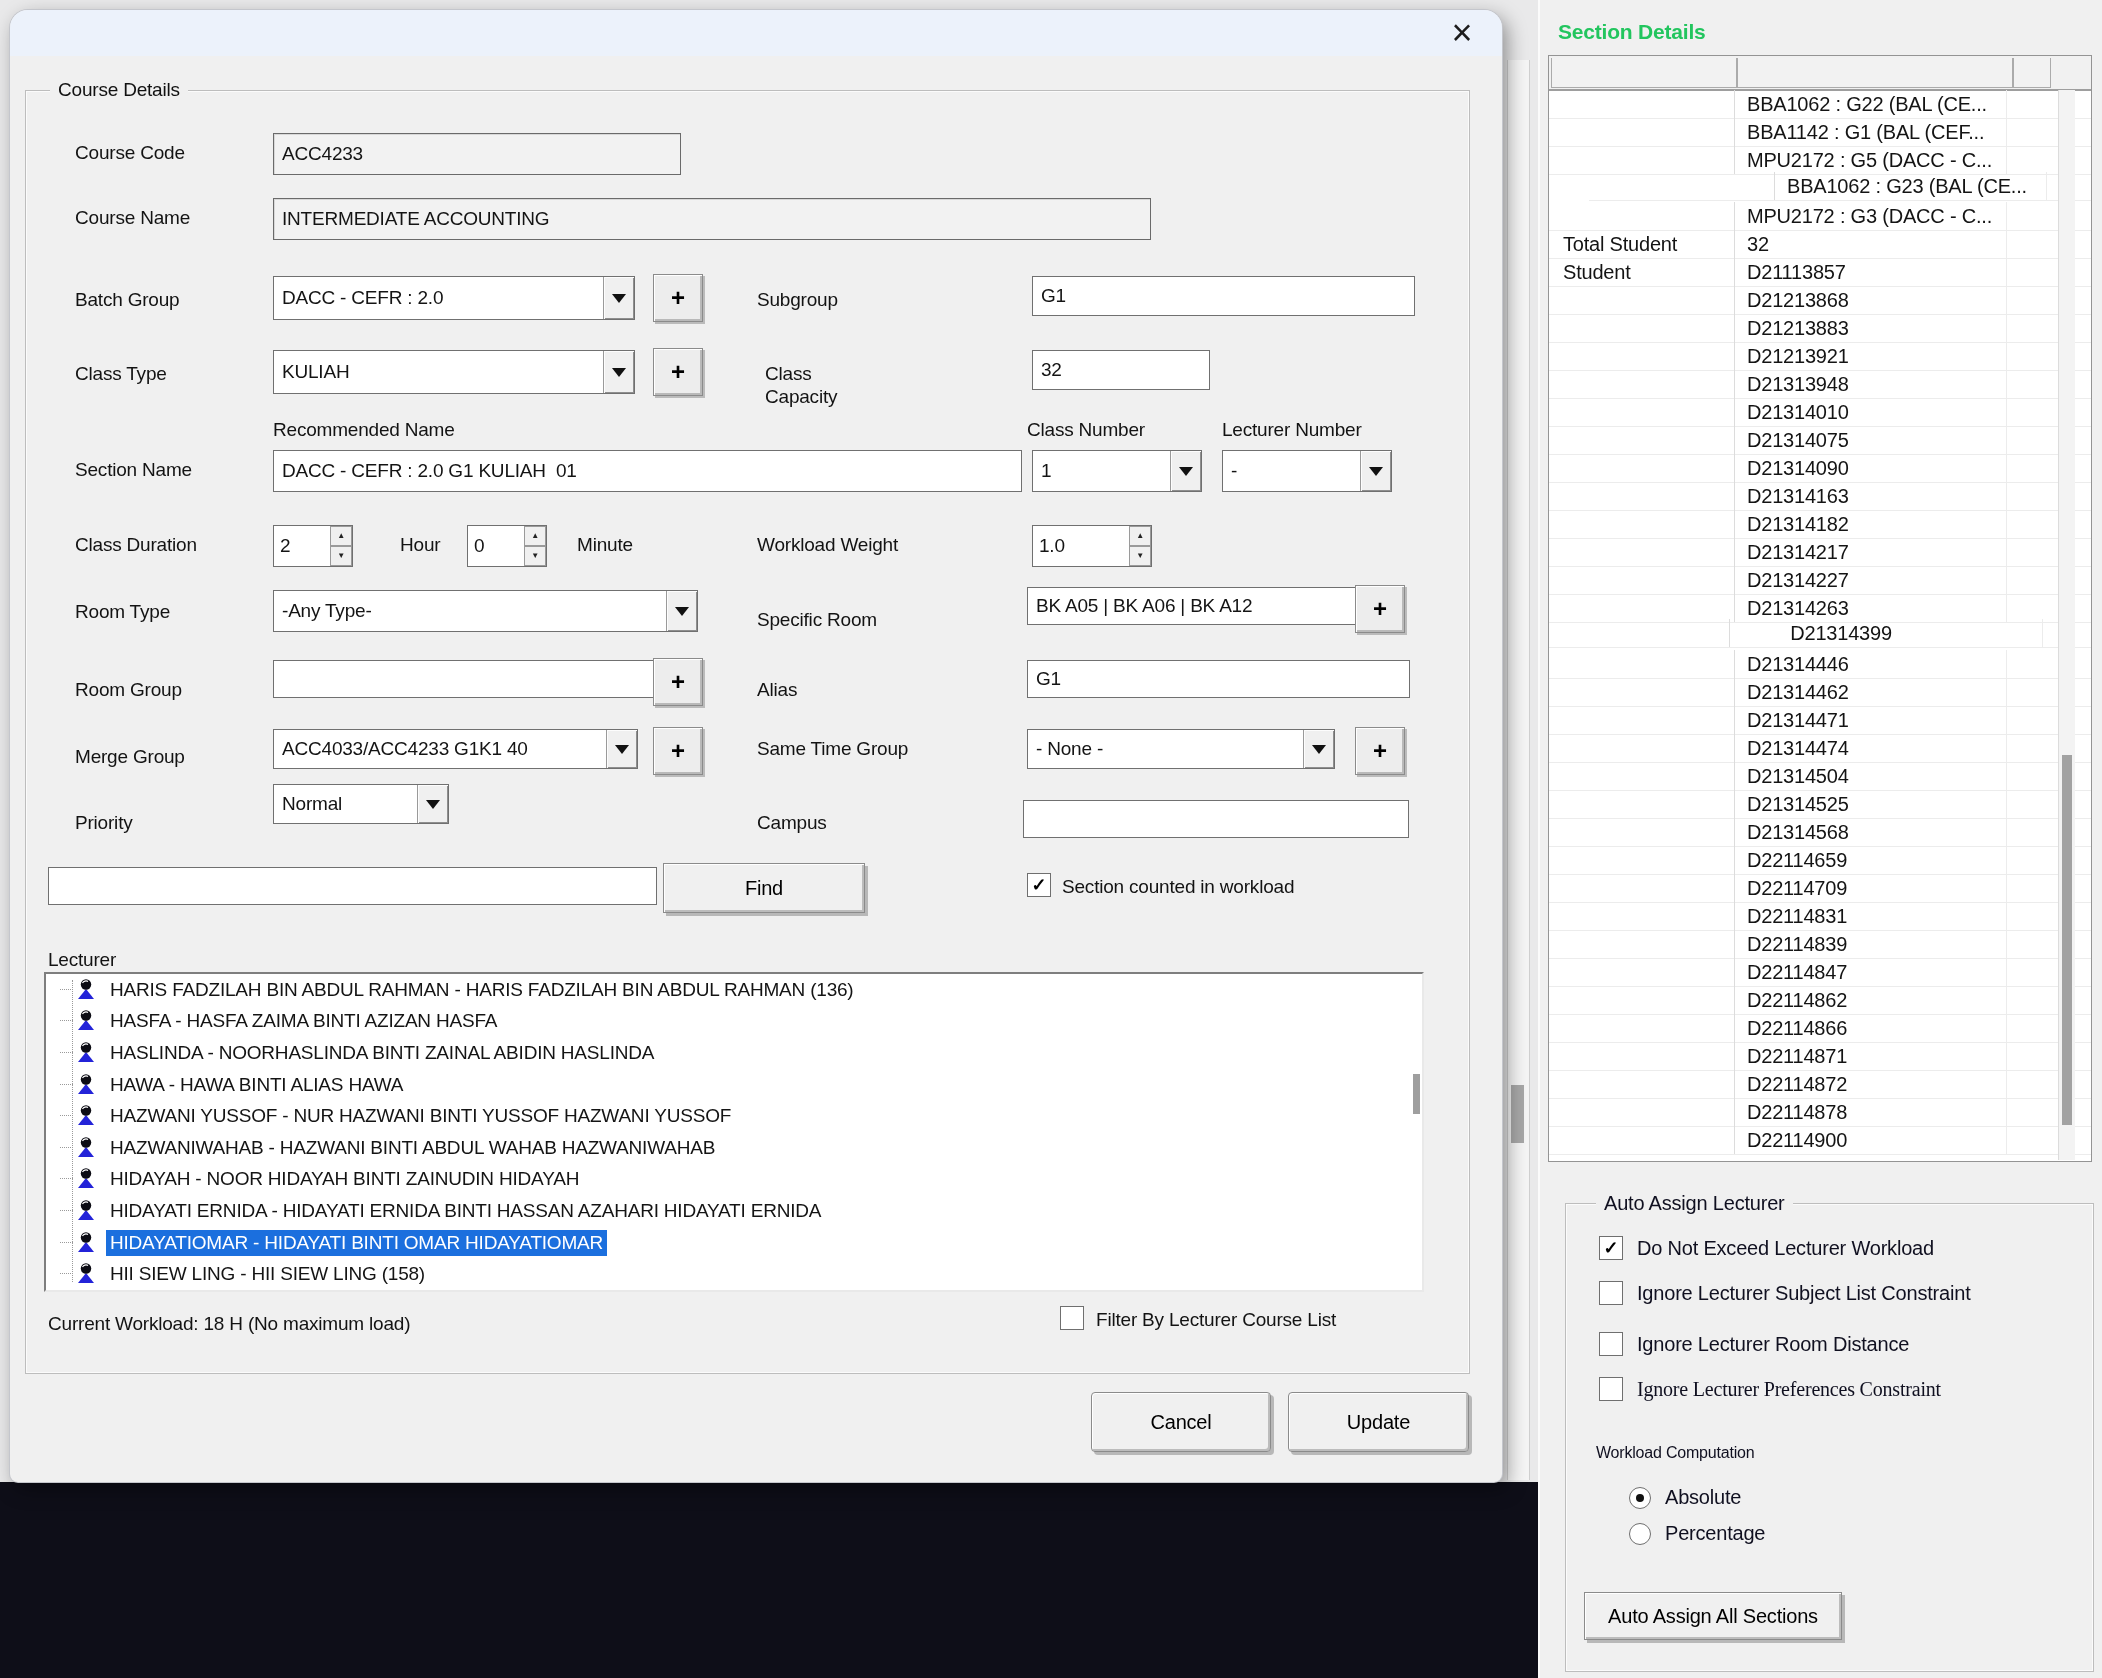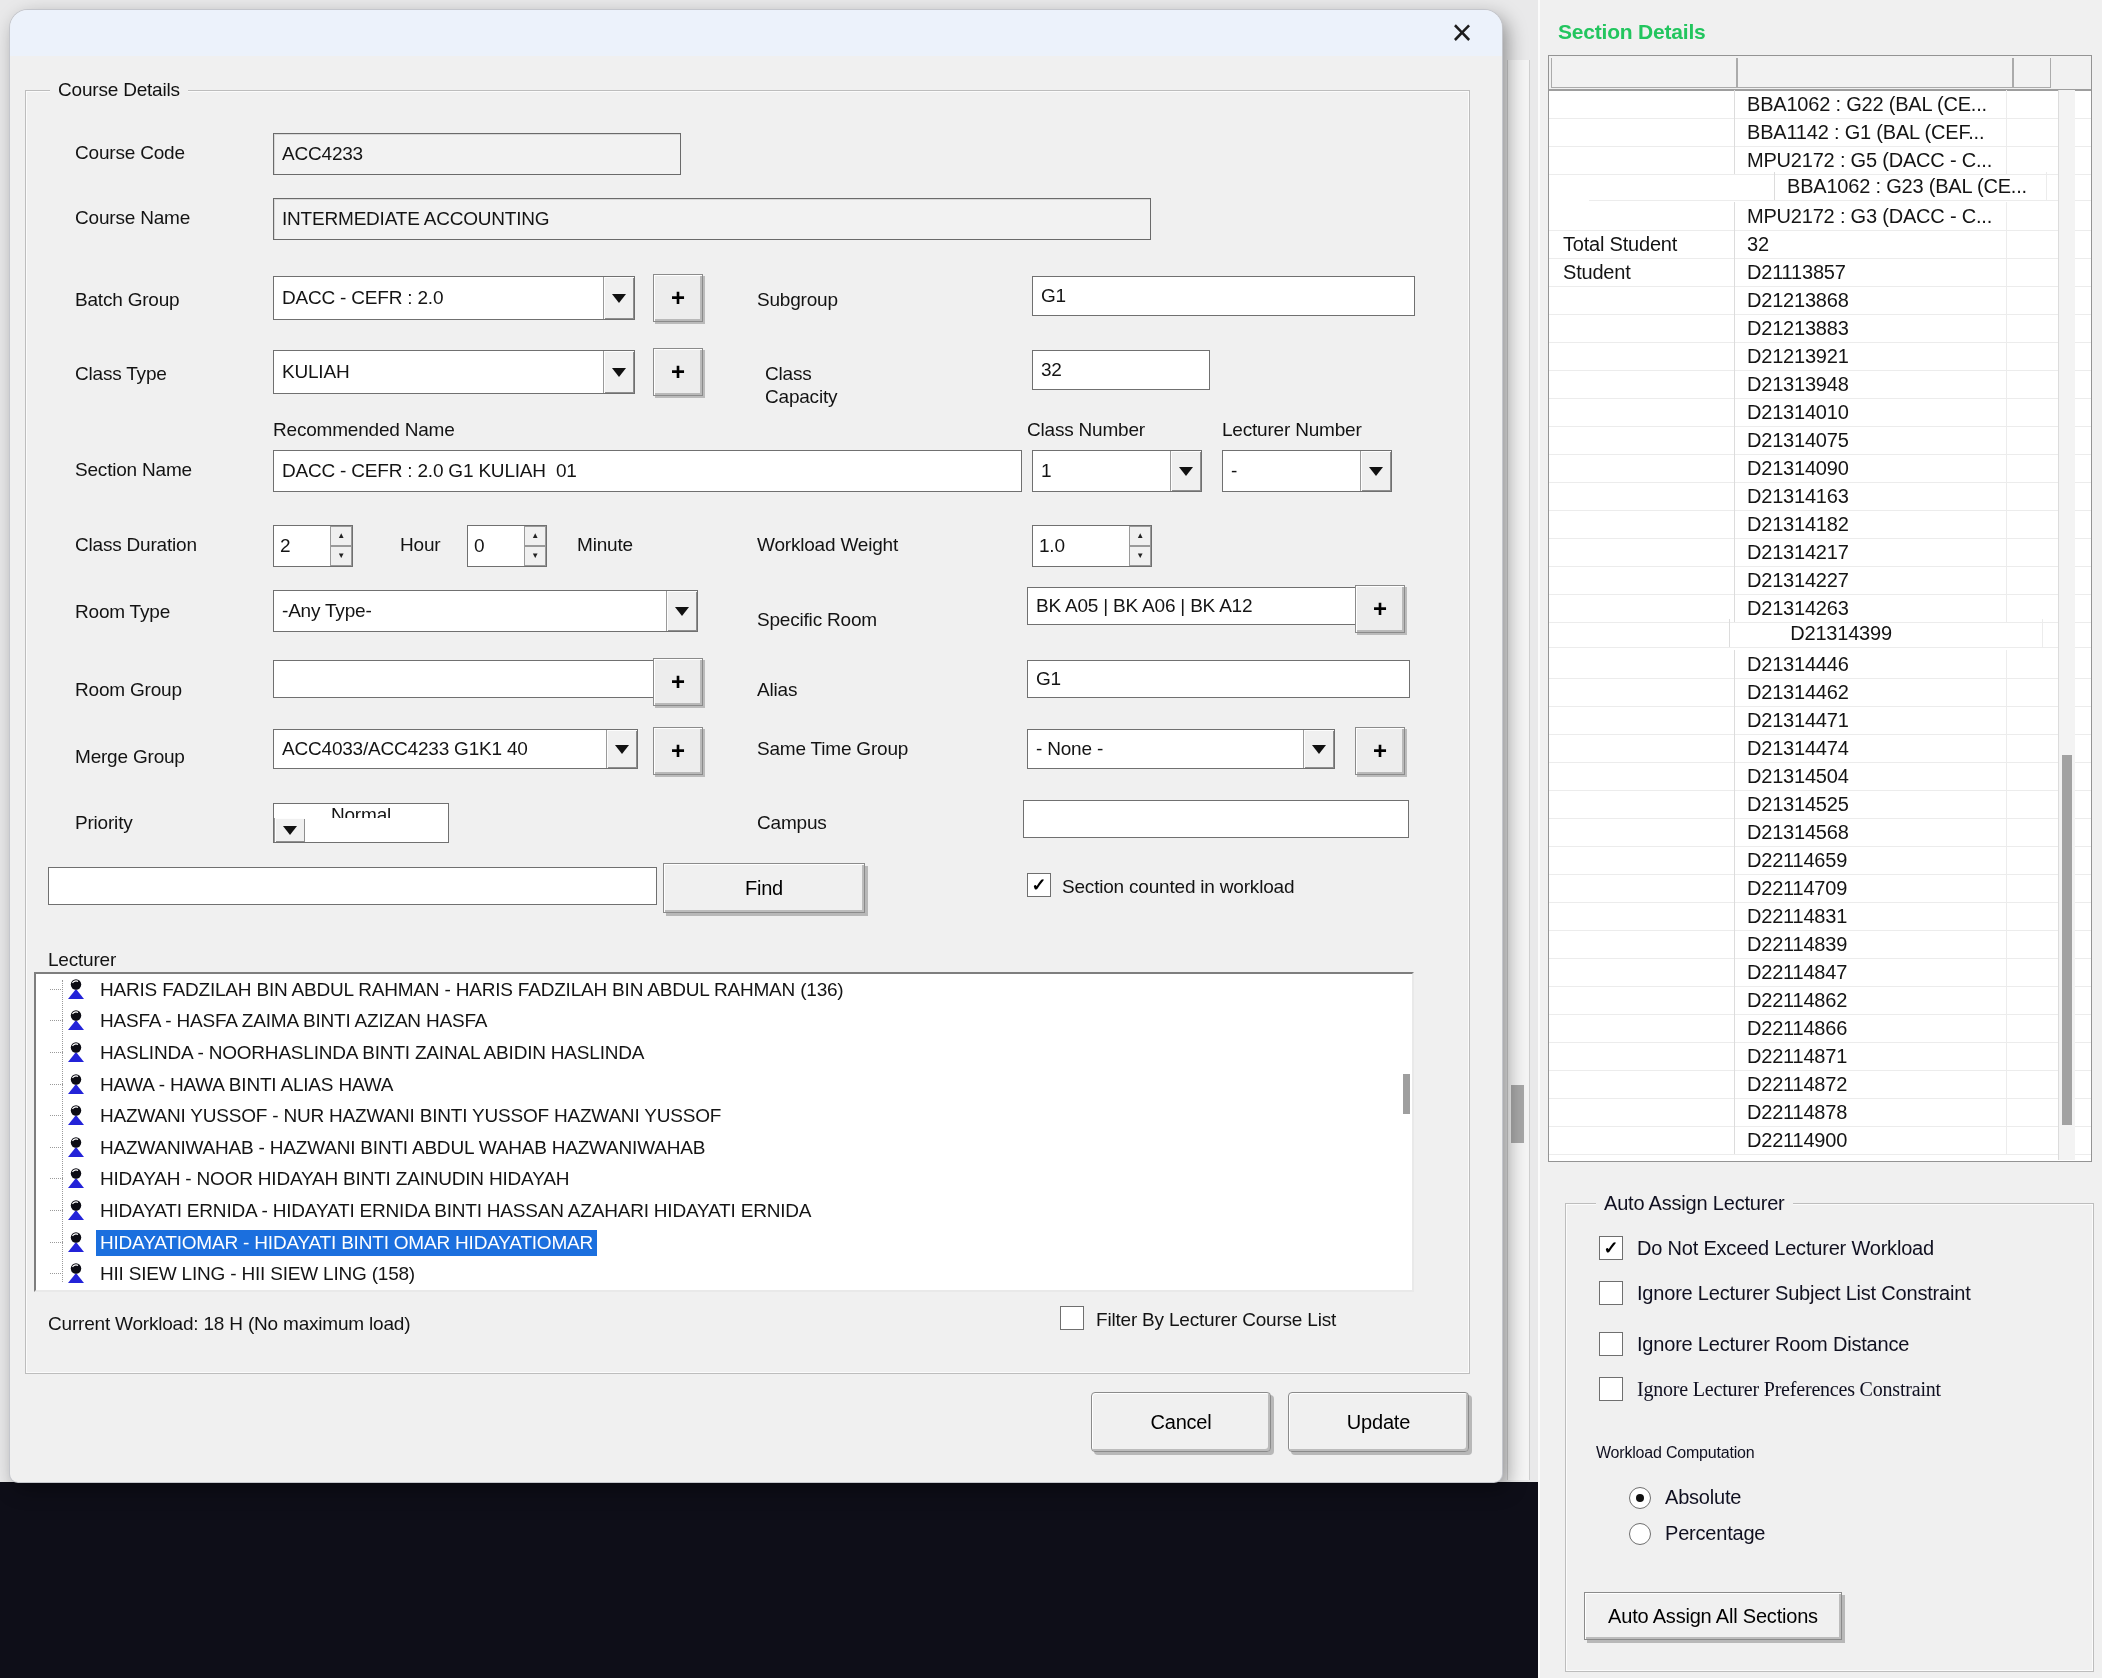--- a/index.html
+++ b/index.html
@@ -179,36 +179,36 @@
     </div>
     <div class="plus" style="left:643px;top:717px;">+</div>
     <span class="lbl" style="left:747px;top:727px;width:220px;">Same Time Group</span>
     <div class="combo" style="left:1017px;top:719px;width:306px;height:38px;">
       <span class="cval">- None -</span>
         <span class="carr"></span>
     </div>
     <div class="plus" style="left:1345px;top:717px;">+</div>
 
     <span class="lbl" style="left:65px;top:801px;">Priority</span>
-    <div class="combo" style="left:263px;top:793px;width:174px;height:38px;flex-direction:column;">
+    <div class="combo" style="left:263px;top:774px;width:174px;height:38px;">
       <span class="cval">Normal</span>
         <span class="carr"></span>
     </div>
     <span class="lbl" style="left:747px;top:801px;">Campus</span>
     <div class="tb" style="left:1013px;top:790px;width:368px;height:36px;"><span></span></div>
 
     <div class="tb" style="left:38px;top:857px;width:591px;height:36px;"><span></span></div>
     <div class="btn3d" style="left:653px;top:853px;width:200px;height:48px;">Find</div>
     <div class="cbox" style="left:1017px;top:863px;">
         <span>✓</span>
       </div>
     <span class="lbl" style="left:1052px;top:865px;">Section counted in workload</span>
 
     <span class="lbl" style="left:38px;top:938px;">Lecturer</span>
-    <div class="listbox" style="left:24px;top:962px;width:1376px;height:316px;" id="lecturer-list">
+    <div class="listbox" style="left:34px;top:962px;width:1376px;height:316px;" id="lecturer-list">
       <div class="treeline"></div>
       <div class="lscroll"></div>
     <div class="lrow">
           <span class="stub"></span>
           <span class="licon"><svg viewBox="0 0 20 22" width="20" height="22">
               <path d="M2 21 L18 21 L10 11 Z" fill="#2323d8"></path>
               <circle cx="10" cy="6.5" r="5.2" fill="#0c0c14"></circle>
               <path d="M6.5 5 A4 4 0 0 1 12 3.5" stroke="#fff" stroke-width="1.2" fill="none"></path>
             </svg></span>
           <span class="ltext">HARIS FADZILAH BIN ABDUL RAHMAN - HARIS FADZILAH BIN ABDUL RAHMAN (136)</span>

